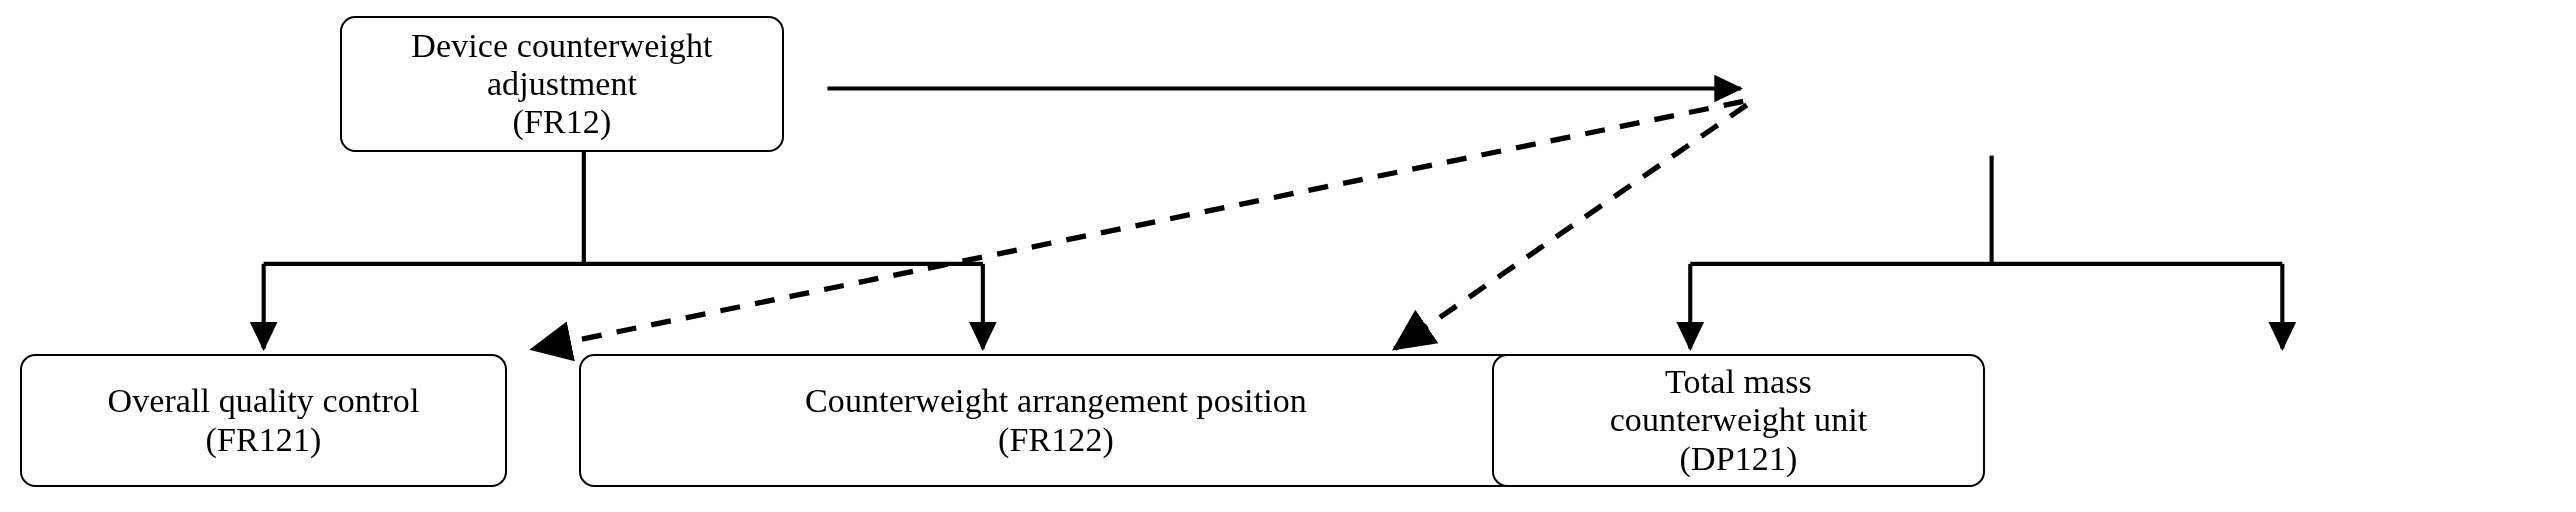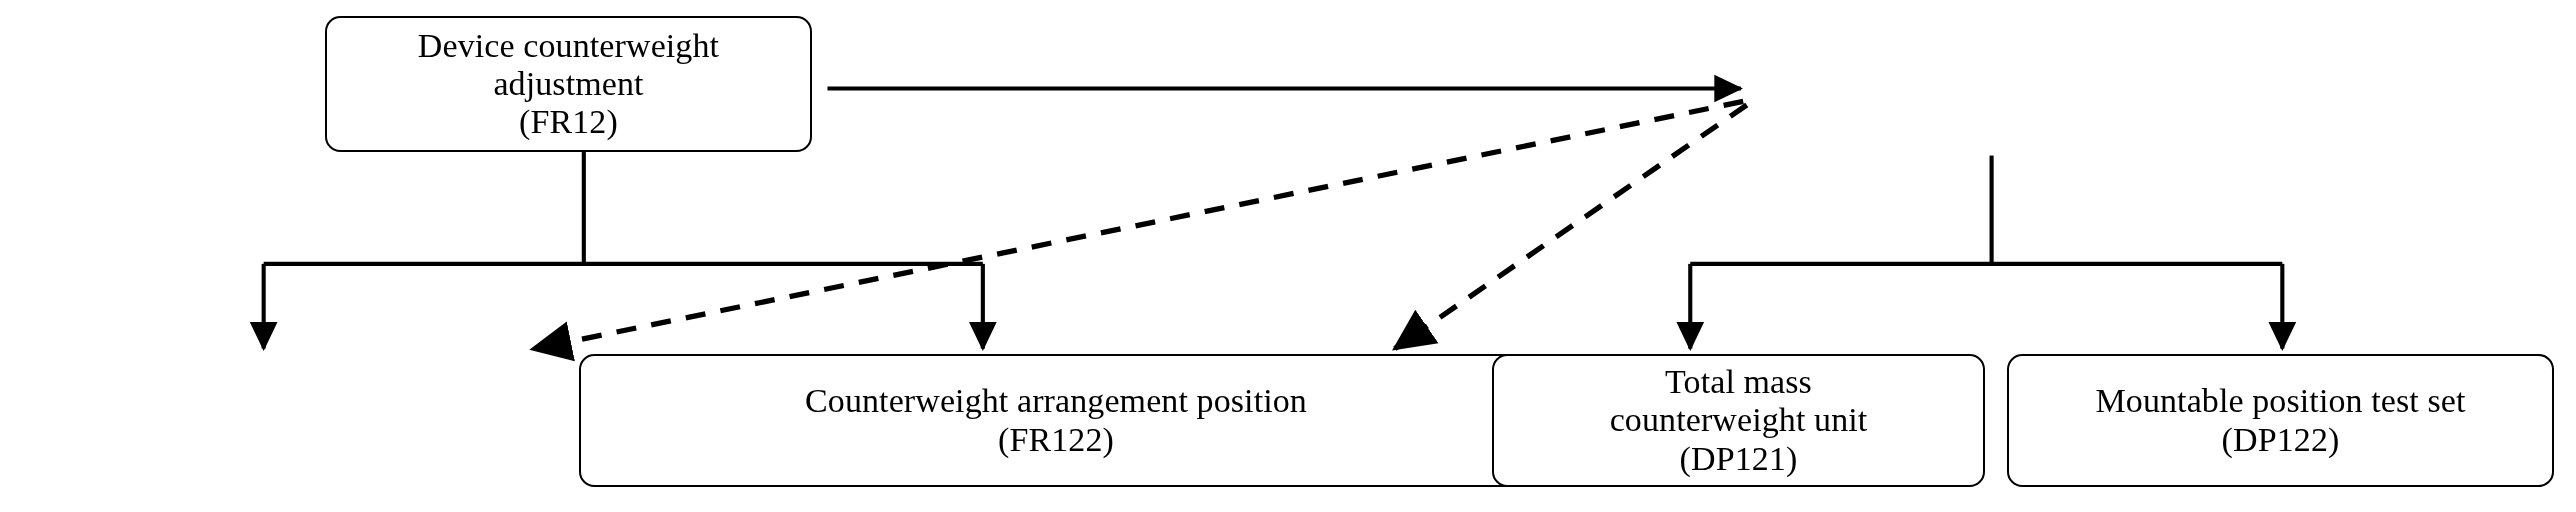--- a/index.html
+++ b/index.html
@@ -40,21 +40,21 @@
   .node-label {
     display: block;
     color: #000000;
     font-size: 34px;
     line-height: 1.12;
     letter-spacing: 0.1px;
     white-space: pre-line;
     padding: 0 8.2px;
   }
   
-  #node-fr12   { left: 325px;  top: 16px;  width: 487px;  height: 136px; }
+  #node-fr12   { left: 340px;  top: 16px;  width: 444px;  height: 136px; }
   #node-dp12   { left: 1748px; top: 16.5px;  width: 487px;  height: 139px; }
   
   #node-fr121  { left: 20px;   top: 354px; width: 487px;  height: 133px; }
   #node-fr122  { left: 579px;  top: 354px; width: 954px; height: 133px; }
   #node-dp121  { left: 1444px; top: 354px; width: 493px;  height: 133px; margin-left: 48px; }
   #node-dp122  { left: 2007px; top: 354px; width: 547px;  height: 133px; }
 </style>
 </head>
 <body>
 
@@ -87,31 +87,31 @@
     <path d="M 2968 178 L 2370 592" fill="none" stroke="#000000" stroke-width="9" stroke-dasharray="34 26" marker-end="url(#arrow-dashed)"></path>
   </svg>
 
   <div class="node" id="node-fr12">
     <span class="node-label">Device counterweight
 adjustment
 (FR12)</span>
   </div>
 
 
+  <div class="node" id="node-fr121">
+    <span class="node-label">Overall quality control
+(FR121)</span>
+  </div>
 
   <div class="node" id="node-fr122">
     <span class="node-label">Counterweight arrangement position
 (FR122)</span>
   </div>
 
   <div class="node" id="node-dp121">
     <span class="node-label">Total mass
 counterweight unit
 (DP121)</span>
   </div>
 
-  <div class="node" id="node-dp122">
-    <span class="node-label">Mountable position test set
-(DP122)</span>
-  </div>
 
 </div>
 
 
 </body></html>

